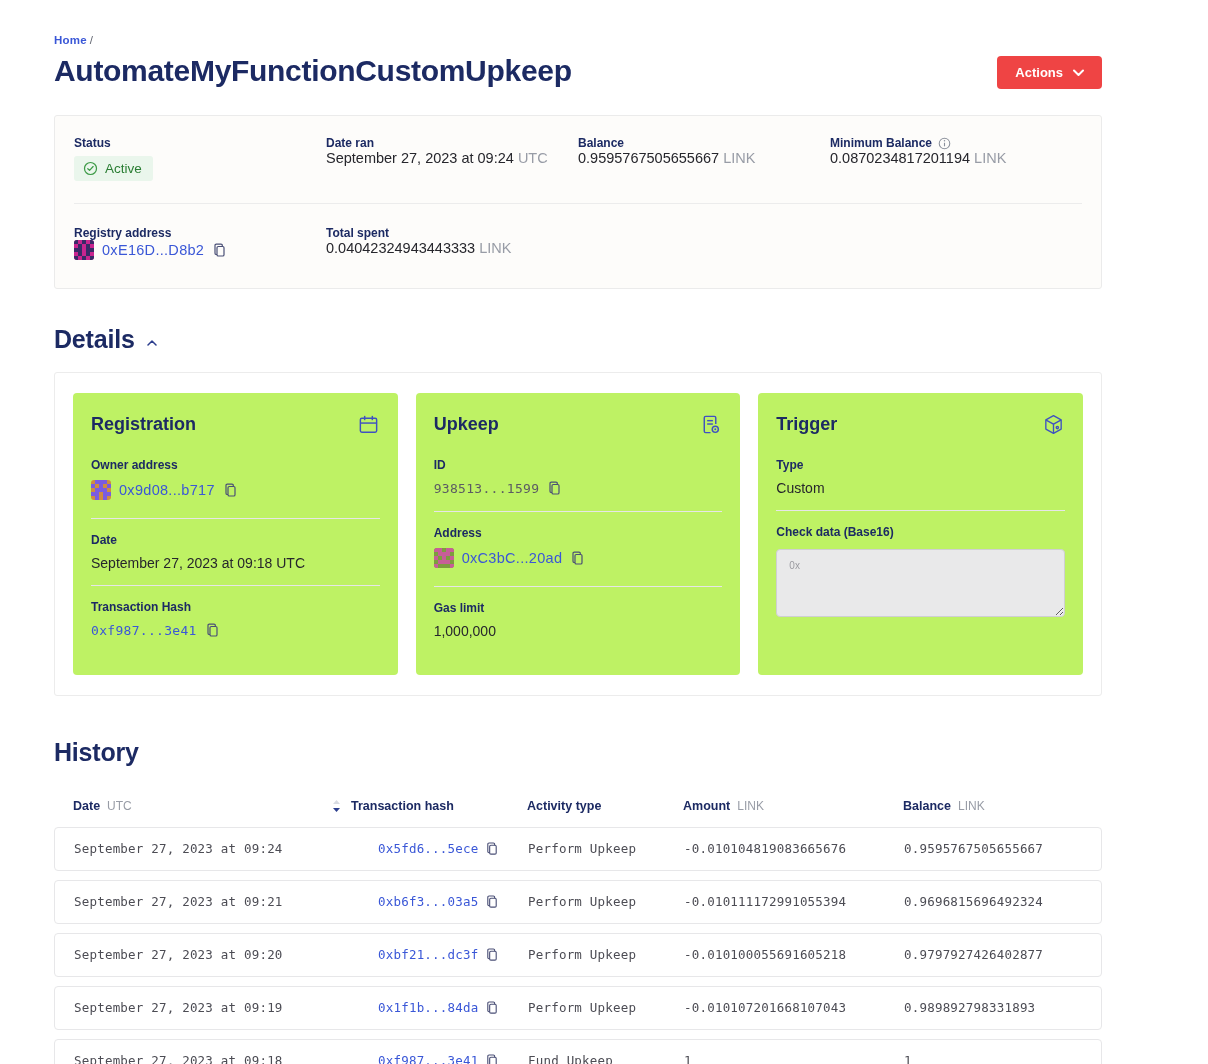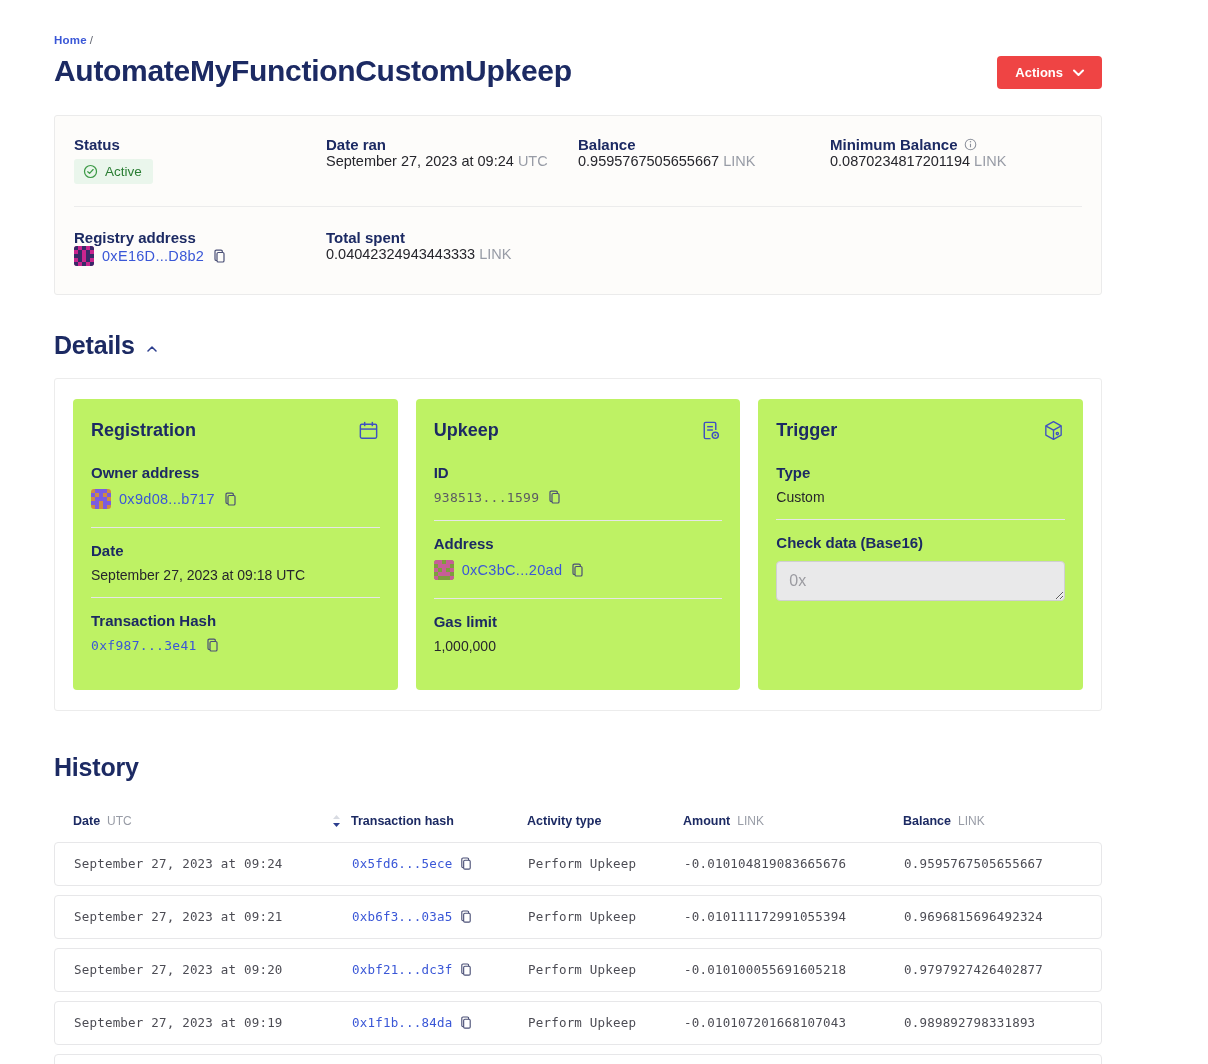--- a/index.html
+++ b/index.html
@@ -24,21 +24,21 @@
     padding: 9px 18px; font-size: 13px; font-weight: bold; cursor:pointer;
     font-family: "Liberation Sans", sans-serif; margin-top: 2px;
   }
 
   
   .summary-card {
     margin-top: 26px; border: 1px solid #ebebeb; border-radius: 3px;
     background: #fdfcfa; padding: 20px 19px 24px;
   }
   .summary-grid { display:grid; grid-template-columns: repeat(4, 1fr); }
-  .field-label { font-size: 15px; font-weight: bold; color: #1c2a63; display:flex; align-items:center; gap:6px; }
+  .field-label { font-size: 12px; font-weight: bold; color: #1c2a63; display:flex; align-items:center; gap:6px; }
   .field-value { font-size: 14.5px; color: #26262c; }
   .unit { color: #989ca6; }
   .badge-active {
     display:inline-flex; align-items:center; gap:7px;
     background:#eaf6ec; color:#2a7d33; border-radius:3px;
     padding: 5px 11px 5px 9px; font-size: 13.5px; margin-top: 6px;
   }
   .summary-divider { border:none; border-top:1px solid #ececec; margin: 22px 0; }
   .addr { display:inline-flex; align-items:center; gap:8px; }
   .addr a { color:#3a57d7; text-decoration:none; font-size:14.5px; cursor:pointer; letter-spacing:.3px; }
@@ -57,43 +57,43 @@
   }
   .details-grid { display:grid; grid-template-columns: repeat(3, 1fr); gap: 18px; }
   .inner-card { background:#bef264; border-radius:4px; padding: 20px 18px 22px; min-height: 225px; }
   .inner-card-head { display:flex; align-items:center; justify-content:space-between; margin-bottom: 14px; }
   .inner-card-head h3 { font-size: 18px; font-weight:bold; color:#1c2a63; }
   .fgroup { padding: 8px 0 14px; }
   .fgroup + .fgroup { border-top: 1px solid #e6e6e8; padding-top: 14px; }
   .fgroup .field-value { margin-top: 8px; font-size: 14px; }
   .mono-id { font-family:"DejaVu Sans Mono", monospace; font-size:13px; color:#5b5b63; letter-spacing:.3px; }
   .check-textarea {
-    width: 100%; height: 40px; margin-top: 10px;
+    width: 100%; height: 68px; margin-top: 10px;
     background:#e9e9ea; border:1px solid #cfcfd2; border-radius:4px;
-    resize: both; font-family:"Liberation Sans", sans-serif; font-size:16px;
+    resize: both; font-family:"Liberation Sans", sans-serif; font-size:10px;
     padding: 10px 12px; color:#33333a;
   }
   .check-textarea::placeholder { color:#9b9ba1; }
 
   
   .history-table { margin-top: 26px; }
   .thead {
     display:grid; grid-template-columns: 278px 176px 156px 220px 1fr;
     padding: 6px 0 14px 19px; align-items:center;
   }
   .th { font-size:12.5px; font-weight:bold; color:#1c2a63; display:flex; align-items:center; gap:7px; }
   .th .unit { font-weight:normal; font-size:12px; }
   .sort-icon { margin-left:auto; margin-right: 10px; display:inline-flex; }
   .trow {
     display:grid; grid-template-columns: 278px 176px 156px 220px 1fr;
     align-items:center; min-height: 44px; padding-left: 19px;
     border:1px solid #e7e7e9; border-radius:4px; background:#fff; margin-bottom: 9px;
   }
   .tcell { font-family:"DejaVu Sans Mono", monospace; font-size:12.5px; color:#4c4c54; letter-spacing:.2px; }
-  .tx-cell { display:flex; align-items:center; gap:7px; }
+  .tx-cell { display:flex; align-items:center; gap:7px;margin-left:26px; }
   .tx-cell a { color:#3a57d7; text-decoration:none; font-family:"DejaVu Sans Mono", monospace; font-size:12.5px; cursor:pointer; }
 
   svg { display:block; }
 </style>
 </head>
 <body>
 
 <div class="container">
 
   <div class="breadcrumb">

